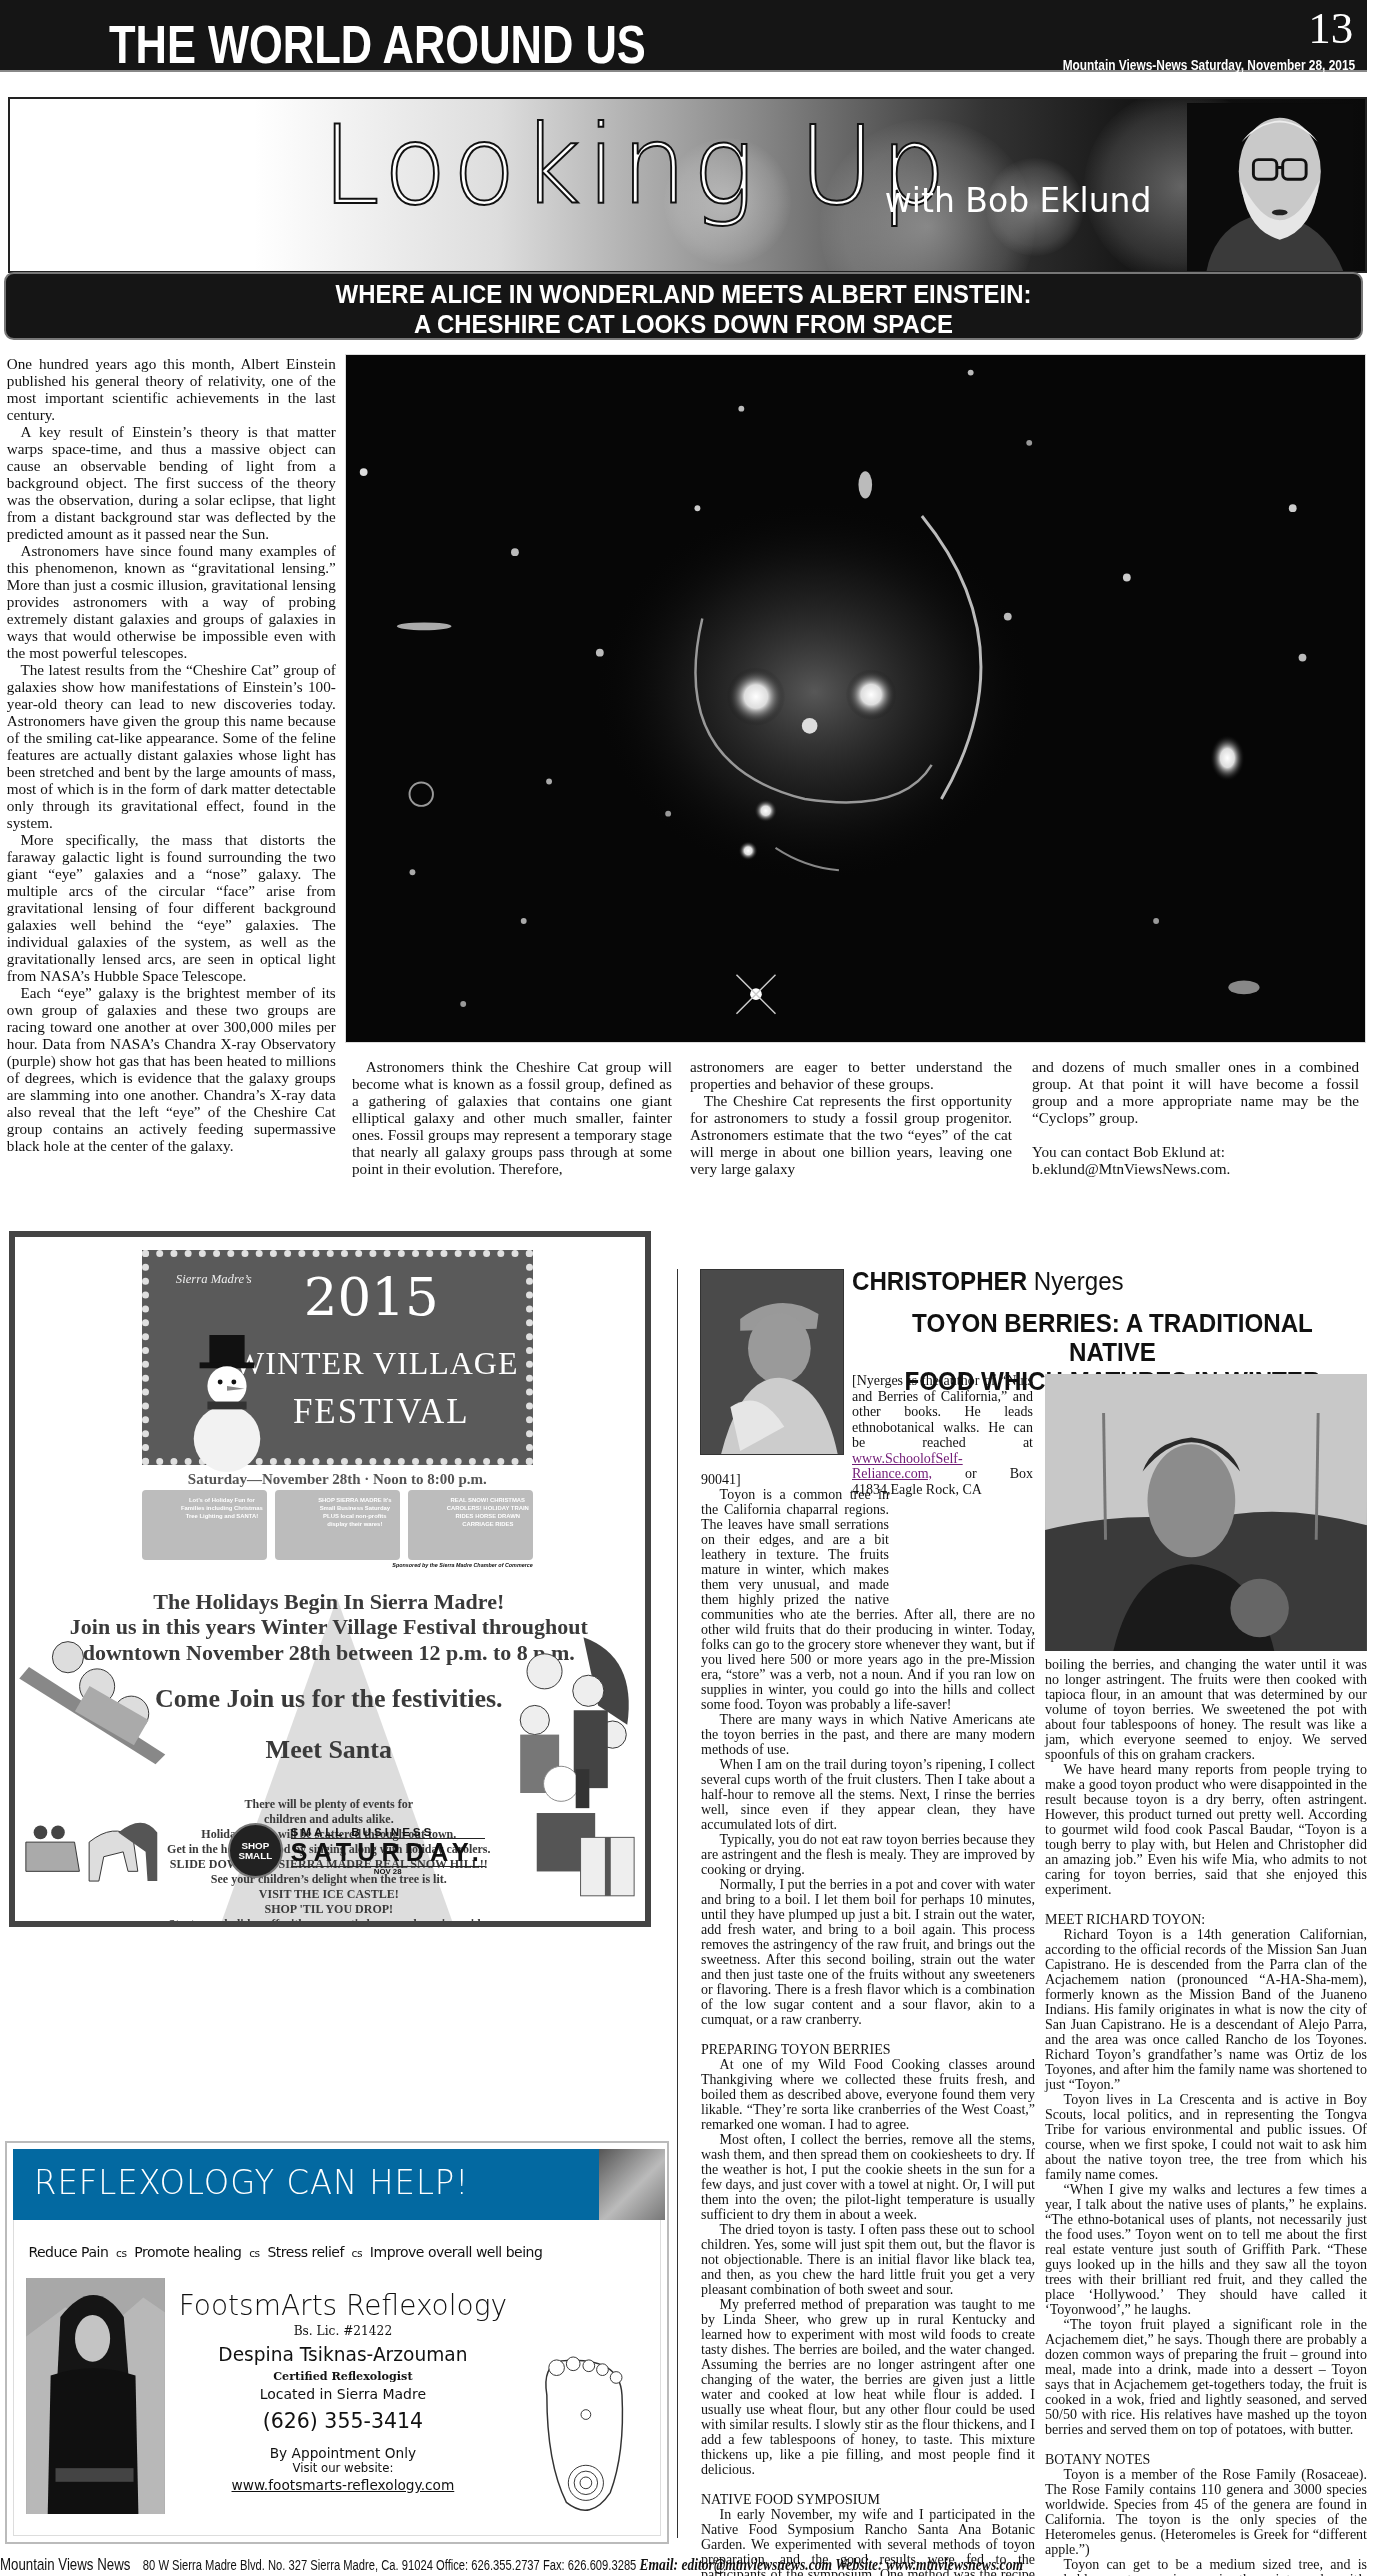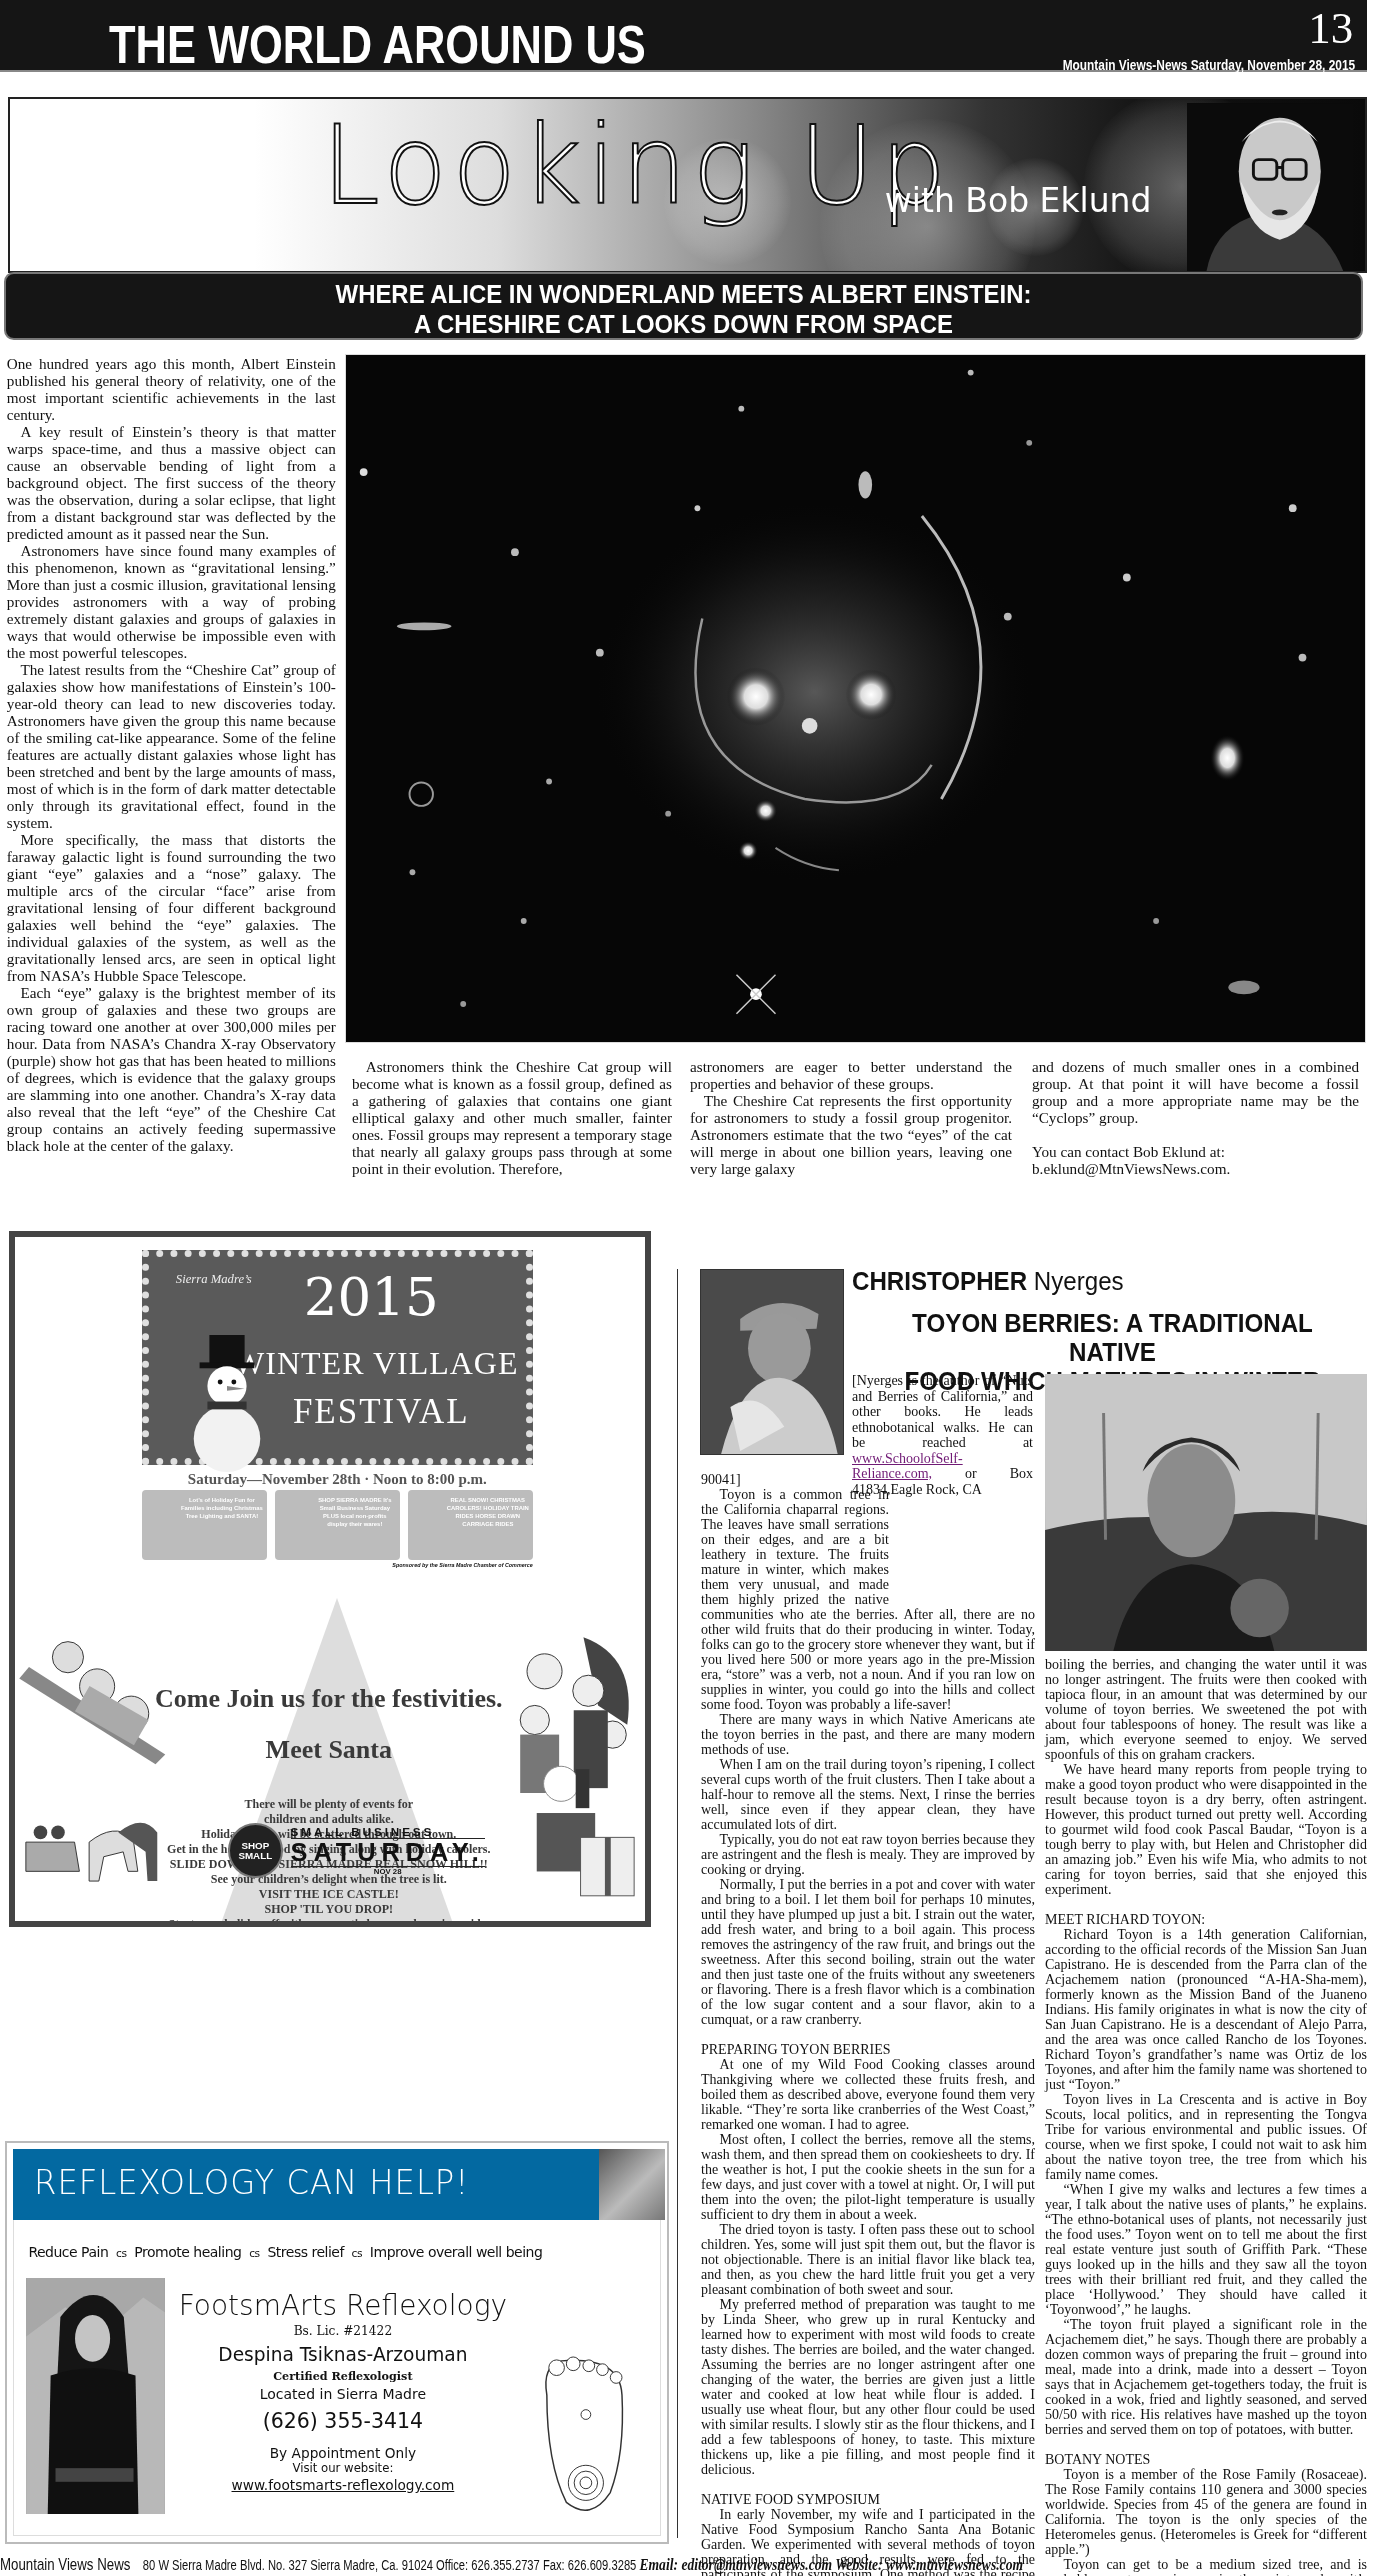--- a/index.html
+++ b/index.html
@@ -249,20 +249,25 @@
       </div>
       <div class="poster-date">Saturday—November 28th · Noon to 8:00 p.m.</div>
       <div class="poster-panels">
         <div class="poster-panel">Lot’s of Holiday Fun for Families including Christmas Tree Lighting and SANTA!</div>
         <div class="poster-panel">SHOP SIERRA MADRE It’s Small Business Saturday PLUS local non-profits display their wares!</div>
         <div class="poster-panel">REAL SNOW! CHRISTMAS CAROLERS! HOLIDAY TRAIN RIDES HORSE DRAWN CARRIAGE RIDES</div>
       </div>
       <div class="poster-sponsor">Sponsored by the Sierra Madre Chamber of Commerce</div>
     </div>
 
+    <div class="fest-body fest-h1">
+      <div>The Holidays Begin In Sierra Madre!</div>
+      <div>Join us in this years Winter Village Festival  throughout</div>
+      <div>downtown November 28th between 12 p.m. to 8 p.m.</div>
+    </div>
 
     <svg class="sled-art" viewBox="0 0 170 150">
       <path d="M10 40 L150 130 L140 140 L0 52 Z" fill="#888"></path>
       <circle cx="50" cy="30" r="16" fill="#ddd" stroke="#333"></circle>
       <circle cx="80" cy="60" r="18" fill="#ddd" stroke="#333"></circle>
       <circle cx="115" cy="88" r="18" fill="#ddd" stroke="#333"></circle>
       <rect x="60" y="75" width="70" height="30" fill="#aaa" transform="rotate(30 95 90)"></rect>
     </svg>
     <svg class="carolers-art" viewBox="0 0 150 170">
       <path d="M95 0 Q150 20 140 90 L110 70 Z" fill="#444"></path>

